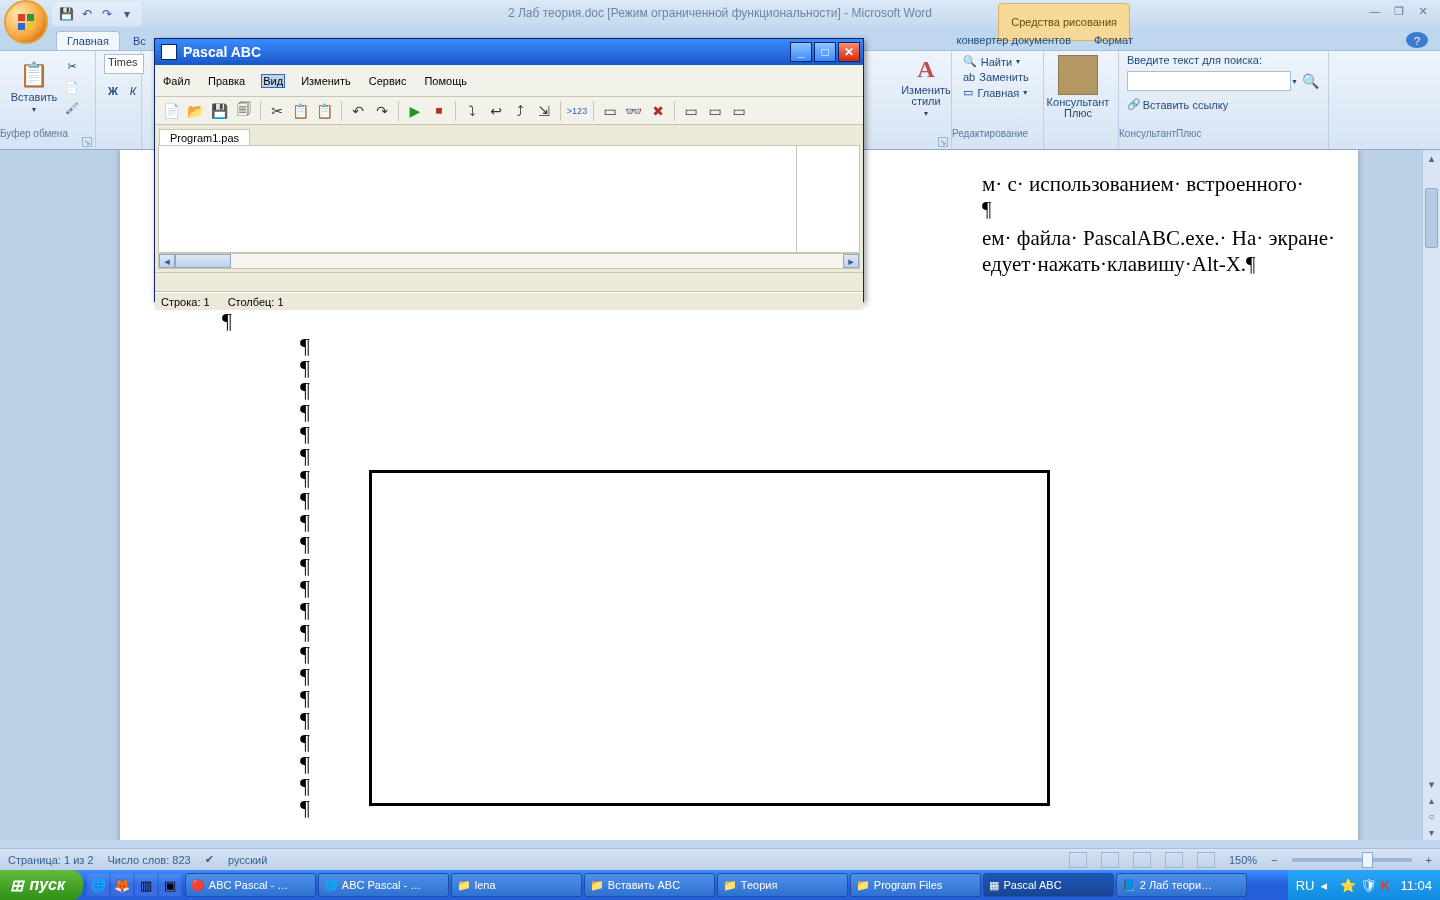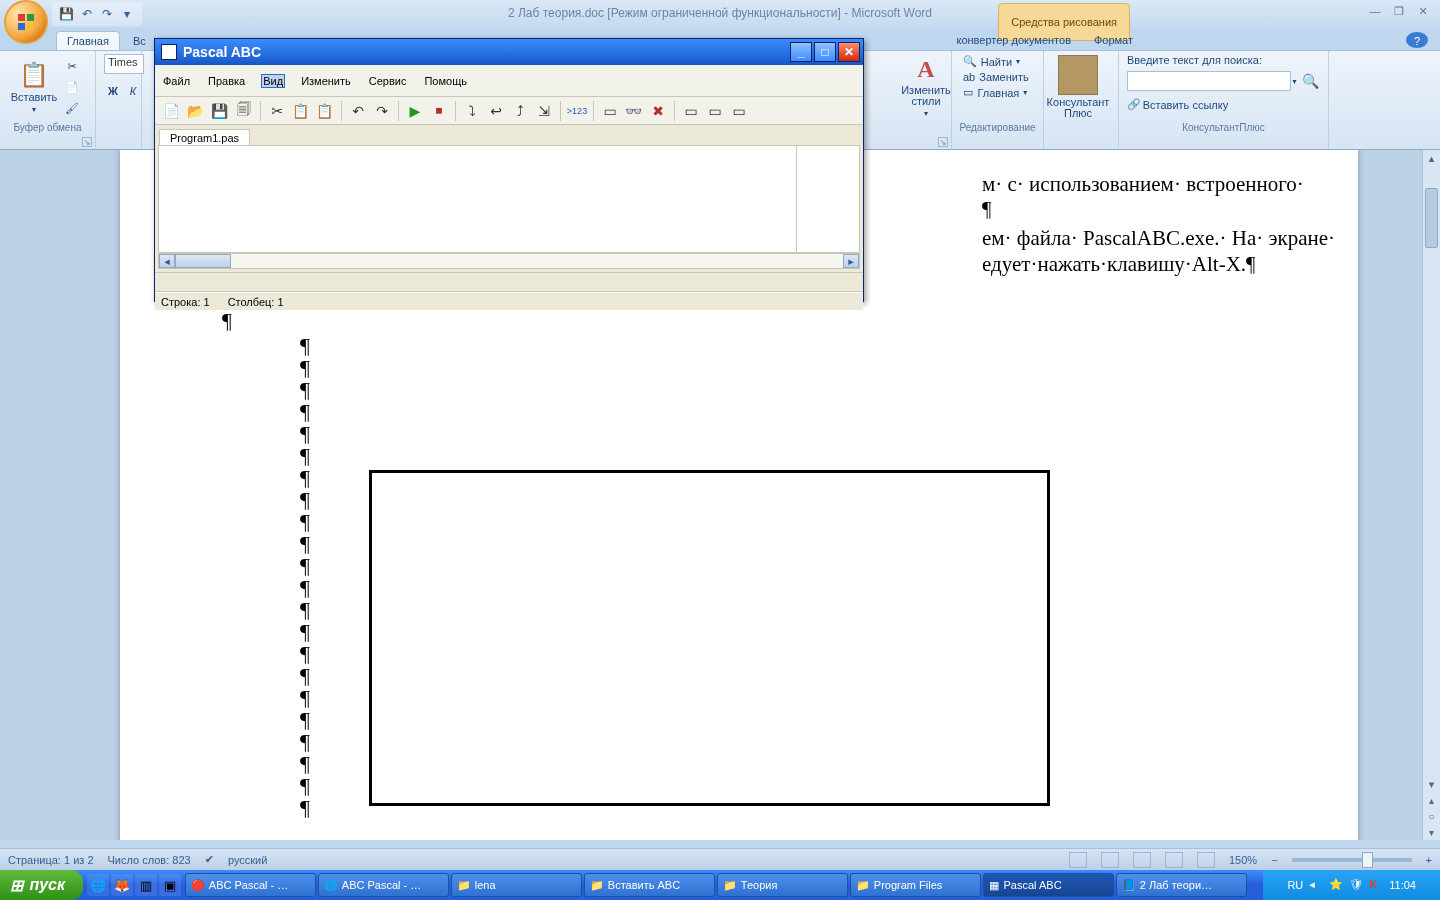--- a/index.html
+++ b/index.html
@@ -18,21 +18,21 @@
 .word-title{position:absolute;left:0;right:0;text-align:center;top:6px;color:#6c86a1;pointer-events:none}
 .win-ctrls{position:absolute;right:6px;top:2px;display:flex;gap:2px}
 .win-ctrls div{width:22px;height:18px;display:flex;align-items:center;justify-content:center;color:#5f7894;font-size:11px}
 .tabs-bar{height:22px;display:flex;align-items:flex-end;padding-left:56px;gap:2px;position:relative}
 .tab{padding:3px 10px;color:#1f497d;border:1px solid transparent;border-bottom:none;cursor:default}
 .tab.active{background:#f2f7fc;border-color:#a7bfdb;border-radius:4px 4px 0 0}
 .tab.extra{background:#f6d897;border:1px solid #d5b25f;border-radius:4px 4px 0 0;padding:3px 12px;color:#6c4b00;position:absolute;right:310px;top:-25px;height:38px;display:flex;align-items:center}
 .tab.help{position:absolute;right:12px;top:4px;width:16px;height:16px;border-radius:50%;background:#3b7cd1;color:#fff;display:flex;align-items:center;justify-content:center;font-size:11px}
 .ribbon{height:100px;background:linear-gradient(#eef4fb,#d6e4f3);border-top:1px solid #a7bfdb;display:flex;border-bottom:1px solid #8fa9c6;position:relative}
 .grp{border-right:1px solid #bcd1e8;padding:3px 8px 14px 8px;position:relative;display:flex;flex-direction:column;gap:3px}
-.grp-title{position:absolute;bottom:16px;left:0;right:0;text-align:center;color:#5a7aa0;font-size:10px}
+.grp-title{position:absolute;bottom:10px;left:0;right:0;color:#5a7aa0;font-size:10px}
 .grp-dlg{position:absolute;bottom:2px;right:3px;width:10px;height:10px;border:1px solid #9db6d2;color:#6c86a1;font-size:8px;display:flex;align-items:center;justify-content:center}
 .big-btn{display:flex;flex-direction:column;align-items:center;justify-content:center;gap:2px;width:52px;height:66px;color:#1f497d;position:relative}
 .big-btn .ico{font-size:24px}
 .small-btn{min-width:18px;height:20px;display:flex;align-items:center;justify-content:center;color:#1f497d;font-size:11px}
 .input-like{height:20px;background:#fff;border:1px solid #a7bfdb;padding:1px 3px;color:#333}
 .row{display:flex;align-items:center;gap:2px}
 .side-list{display:flex;flex-direction:column;gap:1px}
 .side-list div{display:flex;align-items:center;gap:4px;color:#1f497d;padding:1px 3px}
 .consult-ico{width:40px;height:40px;background:#b39863;border:1px solid #8f7a4e}
 .search-box{width:186px;height:20px;background:#fff;border:1px solid #a7bfdb}
@@ -83,21 +83,21 @@
 .pascal-mid{height:20px;background:#ece9d8;border-top:1px solid #c9c6b5;margin-top:3px;border-bottom:1px solid #c9c6b5}
 .pascal-status{height:18px;display:flex;align-items:center;padding:0 6px;gap:18px;background:#ece9d8;border-top:1px solid #fff}
 
 .xp{height:30px;width:1440px;background:linear-gradient(#3b8cff,#245edb 50%,#245edb);display:flex;align-items:center}
 .start{height:30px;padding:0 18px 0 10px;background:linear-gradient(#5fbb3a,#2f8f18);color:#fff;font-style:italic;font-weight:bold;font-size:16px;display:flex;align-items:center;gap:6px;border-radius:0 12px 12px 0}
 .ql{display:flex;align-items:center;gap:2px;padding:0 4px}
 .ql div{width:22px;height:22px;background:rgba(255,255,255,0.1);border-radius:2px;display:flex;align-items:center;justify-content:center;font-size:13px}
 .tb-center{display:flex;align-items:center;gap:2px;flex:1;overflow:hidden;padding-right:4px}
 .task{flex:0 0 131px;height:24px;background:linear-gradient(#4e90e8,#2f71d1);border:1px solid #1f4fa3;border-radius:3px;display:flex;align-items:center;gap:4px;padding:0 5px;color:#fff;font-size:11px;white-space:nowrap;overflow:hidden}
 .task.active{background:linear-gradient(#1f57b5,#174593)}
-.tray{height:30px;background:linear-gradient(#29a4f5,#0f8be0);display:flex;align-items:center;padding:0 24px;gap:6px;color:#fff;font-size:11px}
+.tray{height:30px;background:linear-gradient(#29a4f5,#0f8be0);display:flex;align-items:center;padding:0 8px;gap:6px;color:#fff;font-size:13px}
 .tray .ic{width:14px;height:14px}
 </style>
 </head>
 <body>
 
 <div class="word">
 
   <div class="word-titlebar">
     <div class="office-button">
         <div class="sq">

